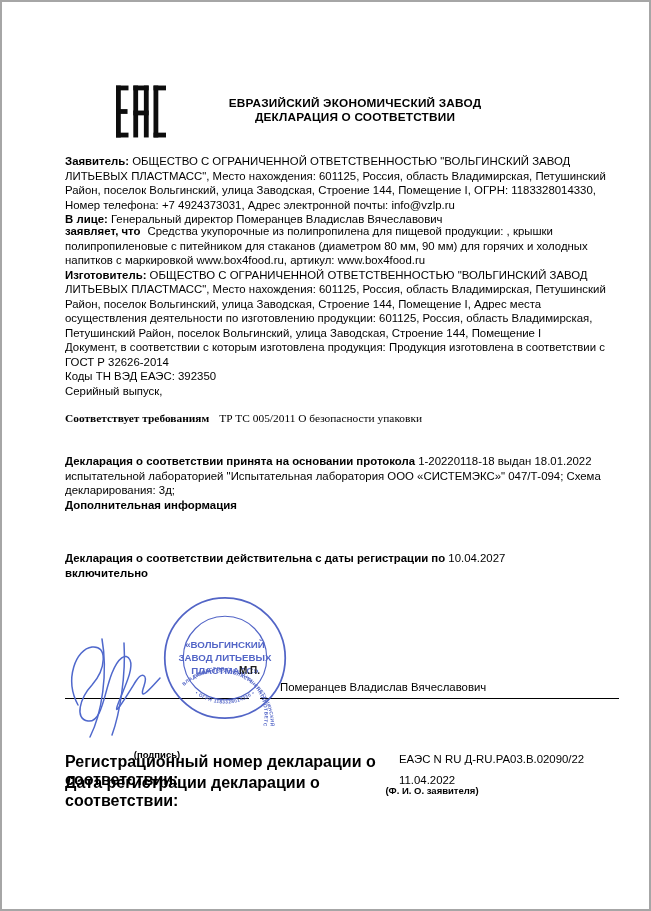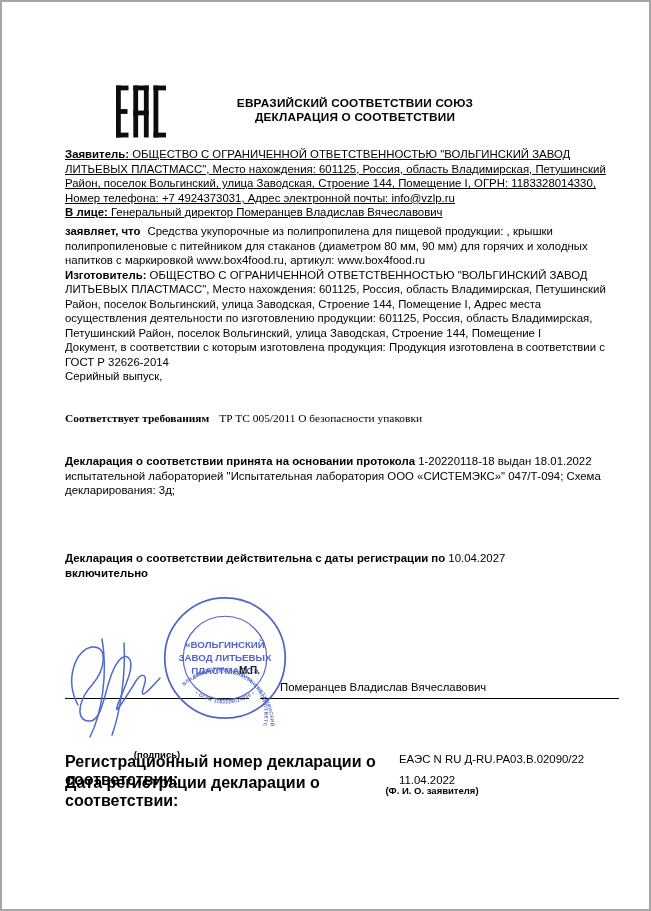--- a/index.html
+++ b/index.html
@@ -68,44 +68,48 @@
       <rect x="18" y="0" width="16" height="5"></rect>
       <rect x="18" y="26" width="16" height="5"></rect>
 
       <rect x="39" y="0" width="5" height="54"></rect>
       <rect x="39" y="0" width="13" height="5"></rect>
       <rect x="39" y="49" width="13" height="5"></rect>
     </g>
   </svg>
 
   <div class="header-titles">
-    <div class="t1">ЕВРАЗИЙСКИЙ СООТВЕТСТВИИ СОЮЗ</div>
+    <div class="t1">ЕВРАЗИЙСКИЙ ЭКОНОМИЧЕСКИЙ ЗАВОД</div>
     <div class="t2">ДЕКЛАРАЦИЯ О СООТВЕТСТВИИ</div>
   </div>
 
-  <div class="blk" style="top:145px;text-decoration:underline;">
+  <div class="blk" style="top:152px;">
     <p><strong class="lbl">Заявитель:</strong><span> ОБЩЕСТВО С ОГРАНИЧЕННОЙ ОТВЕТСТВЕННОСТЬЮ "ВОЛЬГИНСКИЙ ЗАВОД ЛИТЬЕВЫХ ПЛАСТМАСС", Место нахождения: 601125, Россия, область Владимирская, Петушинский Район, поселок Вольгинский, улица Заводская, Строение 144, Помещение I, ОГРН: 1183328014330, Номер телефона: +7 4924373031, Адрес электронной почты: info@vzlp.ru</span></p>
     <p><strong class="lbl">В лице:</strong><span> Генеральный директор Померанцев Владислав Вячеславович</span></p>
   </div>
 
   <div class="blk" style="top:222px;">
     <p><strong class="lbl gap-md">заявляет, что</strong><span>Средства укупорочные из полипропилена для пищевой продукции: , крышки полипропиленовые с питейником для стаканов (диаметром 80 мм, 90 мм) для горячих и холодных напитков с маркировкой www.box4food.ru, артикул: www.box4food.ru</span></p>
     <p><strong class="lbl">Изготовитель:</strong><span> ОБЩЕСТВО С ОГРАНИЧЕННОЙ ОТВЕТСТВЕННОСТЬЮ "ВОЛЬГИНСКИЙ ЗАВОД ЛИТЬЕВЫХ ПЛАСТМАСС", Место нахождения: 601125, Россия, область Владимирская, Петушинский Район, поселок Вольгинский, улица Заводская, Строение 144, Помещение I, Адрес места осуществления деятельности по изготовлению продукции: 601125, Россия, область Владимирская, Петушинский Район, поселок Вольгинский, улица Заводская, Строение 144, Помещение I</span></p>
     <p>Документ, в соответствии с которым изготовлена продукция: Продукция изготовлена в соответствии с ГОСТ Р 32626-2014</p>
+    <p>Коды ТН ВЭД ЕАЭС: 392350</p>
     <p>Серийный выпуск,</p>
   </div>
 
   <div class="blk" style="top:409px;font-family:Liberation Serif, serif;">
     <p><strong class="lbl gap-lg">Соответствует требованиям</strong><span>ТР ТС 005/2011 О безопасности упаковки</span></p>
   </div>
 
   <div class="blk" style="top:452px;">
     <p><strong class="lbl">Декларация о соответствии принята на основании протокола</strong><span> 1-20220118-18 выдан 18.01.2022 испытательной лабораторией "Испытательная лаборатория ООО «СИСТЕМЭКС»" 047/Т-094; Схема декларирования: 3д;</span></p>
   </div>
 
+  <div class="blk" style="top:496px;">
+    <p><strong class="lbl">Дополнительная информация</strong></p>
+  </div>
 
   <div class="blk" style="top:549px;">
     <p><strong class="lbl">Декларация о соответствии действительна с даты регистрации по</strong><span> 10.04.2027</span></p>
     <p><strong class="lbl">включительно</strong></p>
   </div>
 
   <div class="sig-line left"></div>
   <div class="sig-line right"></div>
 
   <svg class="stamp" viewBox="0 0 140 140">

